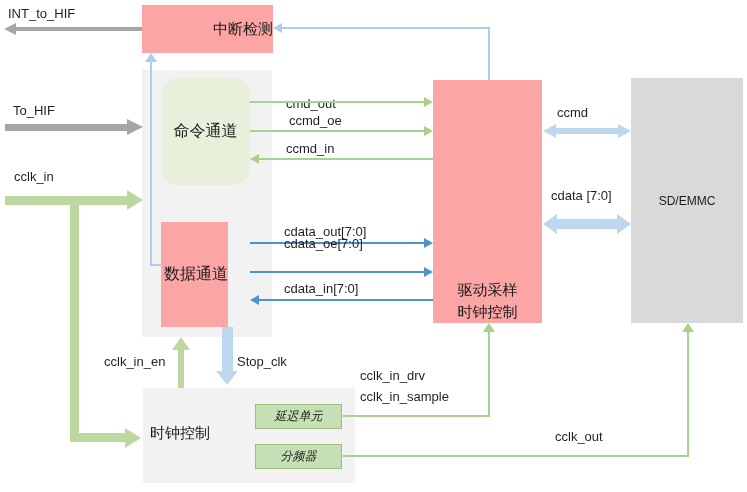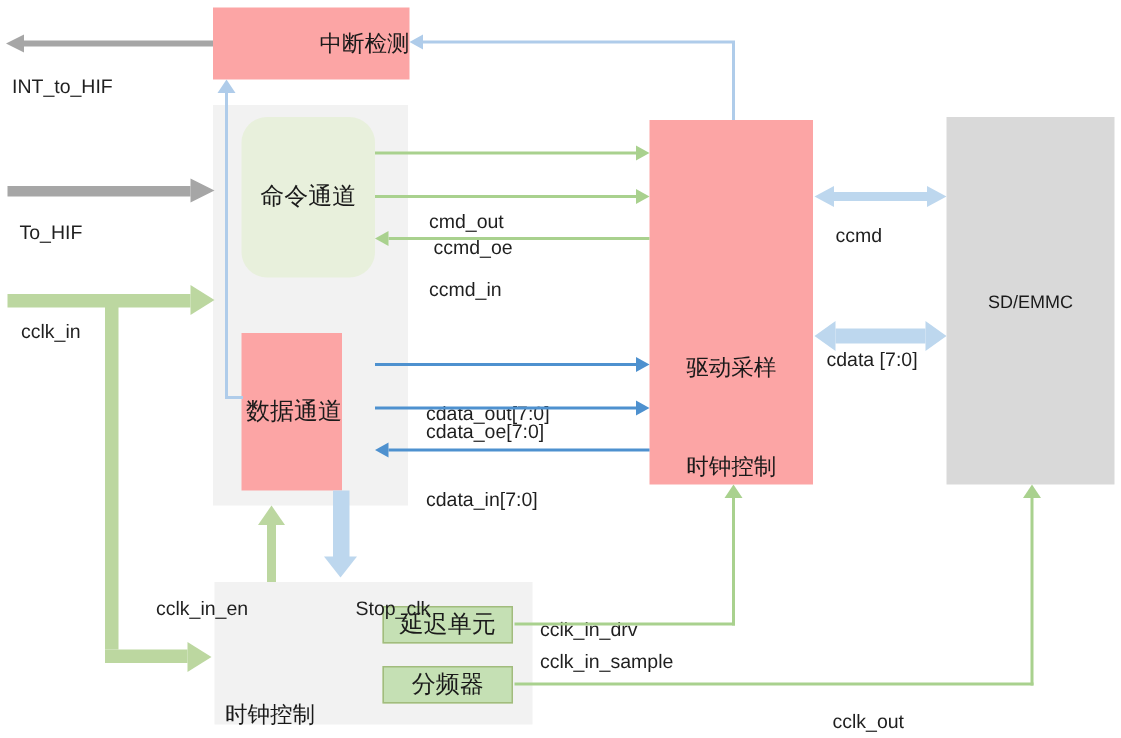--- a/index.html
+++ b/index.html
@@ -10,42 +10,42 @@
     font-family:"Liberation Sans", sans-serif;
     overflow:hidden;
   }
   .box {
     position:absolute;
     display:flex; align-items:center; justify-content:center;
     color:#1a1a1a; text-align:center;
   }
   .lbl {
     position:absolute;
-    font-size:13px; color:#1f1f1f; white-space:nowrap; line-height:1.2;margin-top:44px;
+    font-size:13px; color:#1f1f1f; white-space:nowrap; line-height:1.2;
   }
   .seg { position:absolute; }            
   .tri { position:absolute; width:0; height:0; }  
 
   
   .bg-blue      { background:#fca5a5;justify-content:flex-end; }
   .bg-greenlt   { background:#E8F0DC; }
   .bg-green     { background:#C5E0B4; border:1px solid #A2BC7D; box-sizing:border-box; }
   .bg-container { background:#F2F2F2; }
   .bg-gray      { background:#D9D9D9; }
 
   .ln-green { background:#A9D18E; }
   .ln-blue  { background:#4E91CF; }
   .ln-ltblue{ background:#AFCCEA; }
   .ln-gray  { background:#A6A6A6; }
   .ln-thickgreen { background:#BCD7A0; }
   .ln-thickblue  { background:#BDD7EE; }
 
   .cn15 { font-size:15px; }
   .cn16 { font-size:16px; }
-  .cn14 { font-size:16px; }
+  .cn14 { font-size:12px;font-style:italic; }
 </style>
 </head>
 <body>
 
 <div id="stage">
 
   <div class="box bg-container" style="left:142px; top:70px; width:130px; height:267px;"></div>
   <div class="box bg-container" style="left:143px; top:388px; width:212px; height:95px;"></div>
 
   <div class="box bg-blue cn15" style="left:142px; top:5px; width:131px; height:48px;">
@@ -53,21 +53,21 @@
   </div>
 
   <div class="box bg-greenlt cn16" style="left:161px; top:78px; width:89px; height:107px;border-radius:17px;">
     <span>命令通道</span>
   </div>
 
   <div class="box bg-blue cn16" style="left:161px; top:222px; width:67px; height:105px;">
     <span>数据通道</span>
   </div>
 
-  <div class="box bg-blue cn15" style="left:433px; top:80px; width:109px; height:243px; flex-direction:column; line-height:22px;gap:44px;">
+  <div class="box bg-blue cn15" style="left:433px; top:80px; width:109px; height:243px; flex-direction:column; line-height:22px;">
     <span>驱动采样</span>
     <span>时钟控制</span>
   </div>
 
   <div class="box bg-gray" style="left:631px; top:78px; width:112px; height:245px; font-size:12px;">
     <span>SD/EMMC</span>
   </div>
 
   <div class="lbl cn15" style="left:150px; top:424px; font-size:15px; color:#1a1a1a;">时钟控制</div>
   <div class="box bg-green cn14" style="left:255px; top:404px; width:87px; height:25px;">

